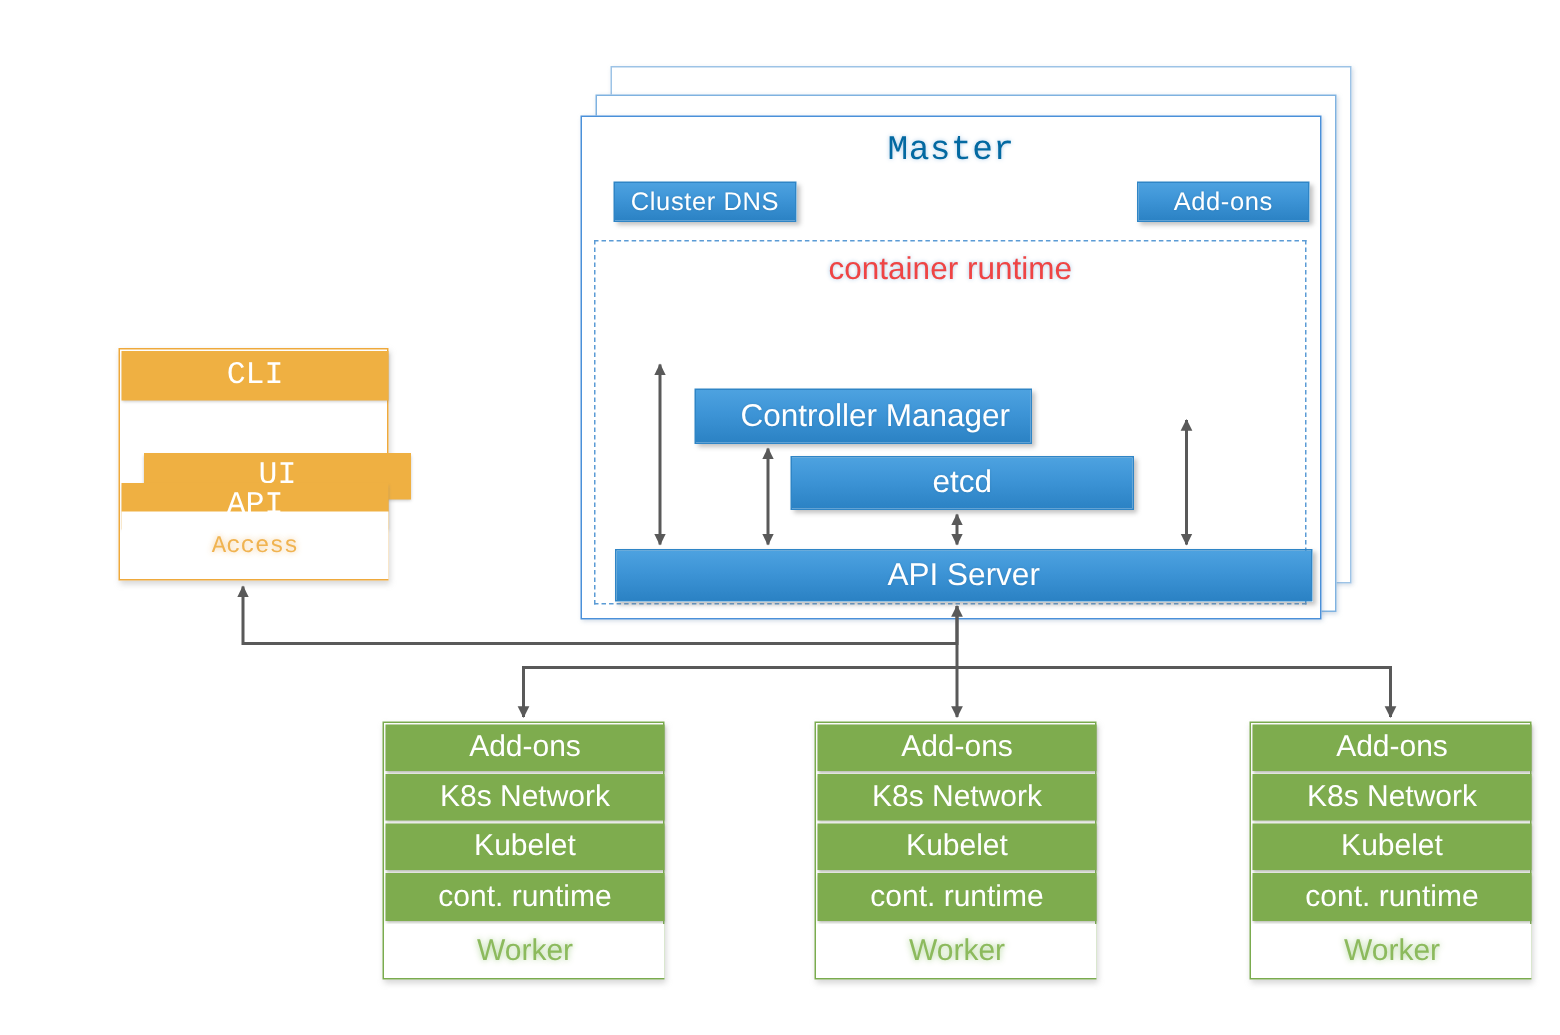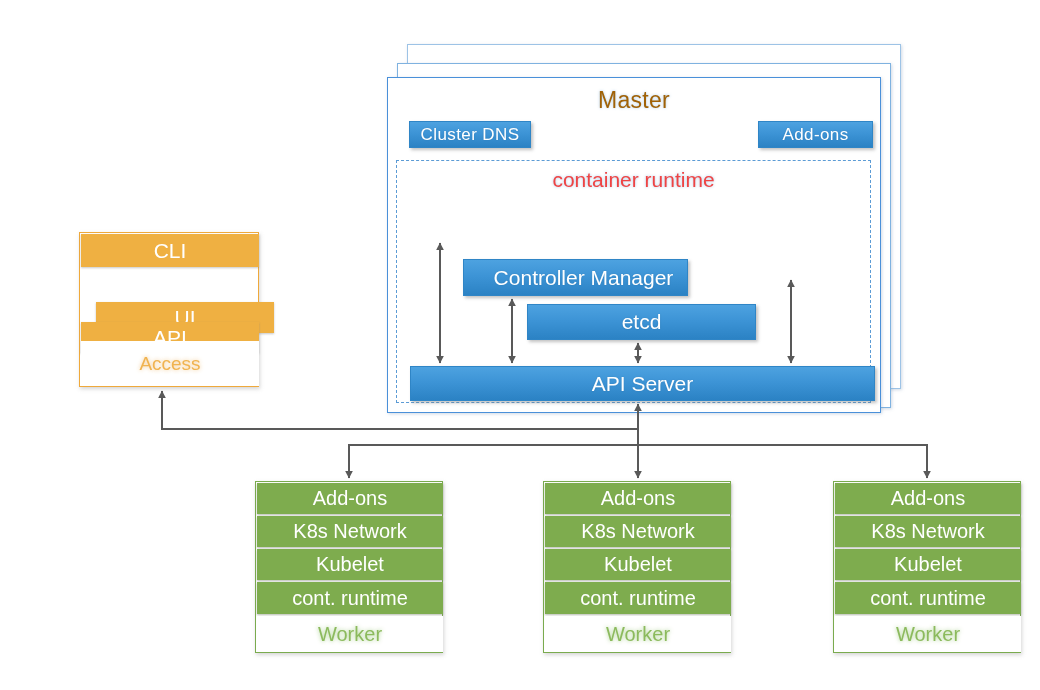--- a/index.html
+++ b/index.html
@@ -29,24 +29,25 @@
     border: 1px solid #4a90d9;
     box-shadow: 1px 1px 3px rgba(120,150,180,0.35);
   }
   .master-frame.back2 { border-color: #9dc3e6; }
   .master-frame.back1 { border-color: #7fb2e0; }
 
   .master-title {
     position: absolute;
     left: 0; right: 0;
     text-align: center;
-    color: #a16207;
+    color: #0369a1;
     font-size: 23px;
     letter-spacing: .3px;
     text-shadow: 0 0 3px rgba(150,190,225,0.8);
+    font-family: Liberation Mono, monospace;
   }
 
   
   .dashed-frame {
     border: 1.6px dashed #5b9bd5;
     background: transparent;
   }
   .dashed-title {
     position: absolute;
     left: 0; right: 0;
@@ -87,21 +88,21 @@
     background: #efb042;
     color: #ffffff;
     font-size: 21px;
     box-shadow: 0 1px 2px rgba(130,130,130,0.45);
   }
   .access-label {
     display: flex;
     align-items: center;
     justify-content: center;
     color: #f0b350;
-    font-size: 19px;
+    font-size: 16px;
     text-shadow: 0 0 4px rgba(240,190,120,0.9);
     background: #ffffff;
   }
 
   
   .worker-outer {
     background: #ffffff;
     border: 1px solid #7aab4e;
     box-shadow: 1px 2px 4px rgba(150,150,150,0.40);
   }
@@ -153,21 +154,21 @@
   </div>
 
 
   <div class="node bluebox" style="left:463px; top:259px; width:225px; height:37px;padding-left:16px;">Controller Manager</div>
 
   <div class="node bluebox" style="left:527px; top:304px; width:229px; height:36px;">etcd</div>
 
 
   <div class="node bluebox" style="left:410px; top:366px; width:465px; height:35px;">API Server</div>
 
-  <div class="node access-outer" style="left:79px; top:232px; width:180px; height:155px;">
+  <div class="node access-outer" style="left:79px; top:232px; width:180px; height:155px;font-family:Liberation Mono, monospace;">
     <div class="orangebar" style="position:absolute; left:1px; top:1px; width:178px; height:33px;">CLI</div>
     <div class="orangebar" style="position:absolute; left:16px; top:38px; width:178px; height:31px;margin-top:31px;">UI</div>
     <div class="orangebar" style="position:absolute; left:1px; top:89px; width:178px; height:31px;">API</div>
     <div class="access-label" style="position:absolute; left:1px; top:108px; width:178px; height:45px;">Access</div>
   </div>
 
   <div class="node worker-outer" style="left:255px; top:481px; width:188px; height:172px;">
     <div class="greenbar" style="position:absolute; left:1px; top:1px; width:186px; height:31px;">Add-ons</div>
     <div class="greenbar" style="position:absolute; left:1px; top:34px; width:186px; height:31px;">K8s Network</div>
     <div class="greenbar" style="position:absolute; left:1px; top:67px; width:186px; height:31px;">Kubelet</div>

